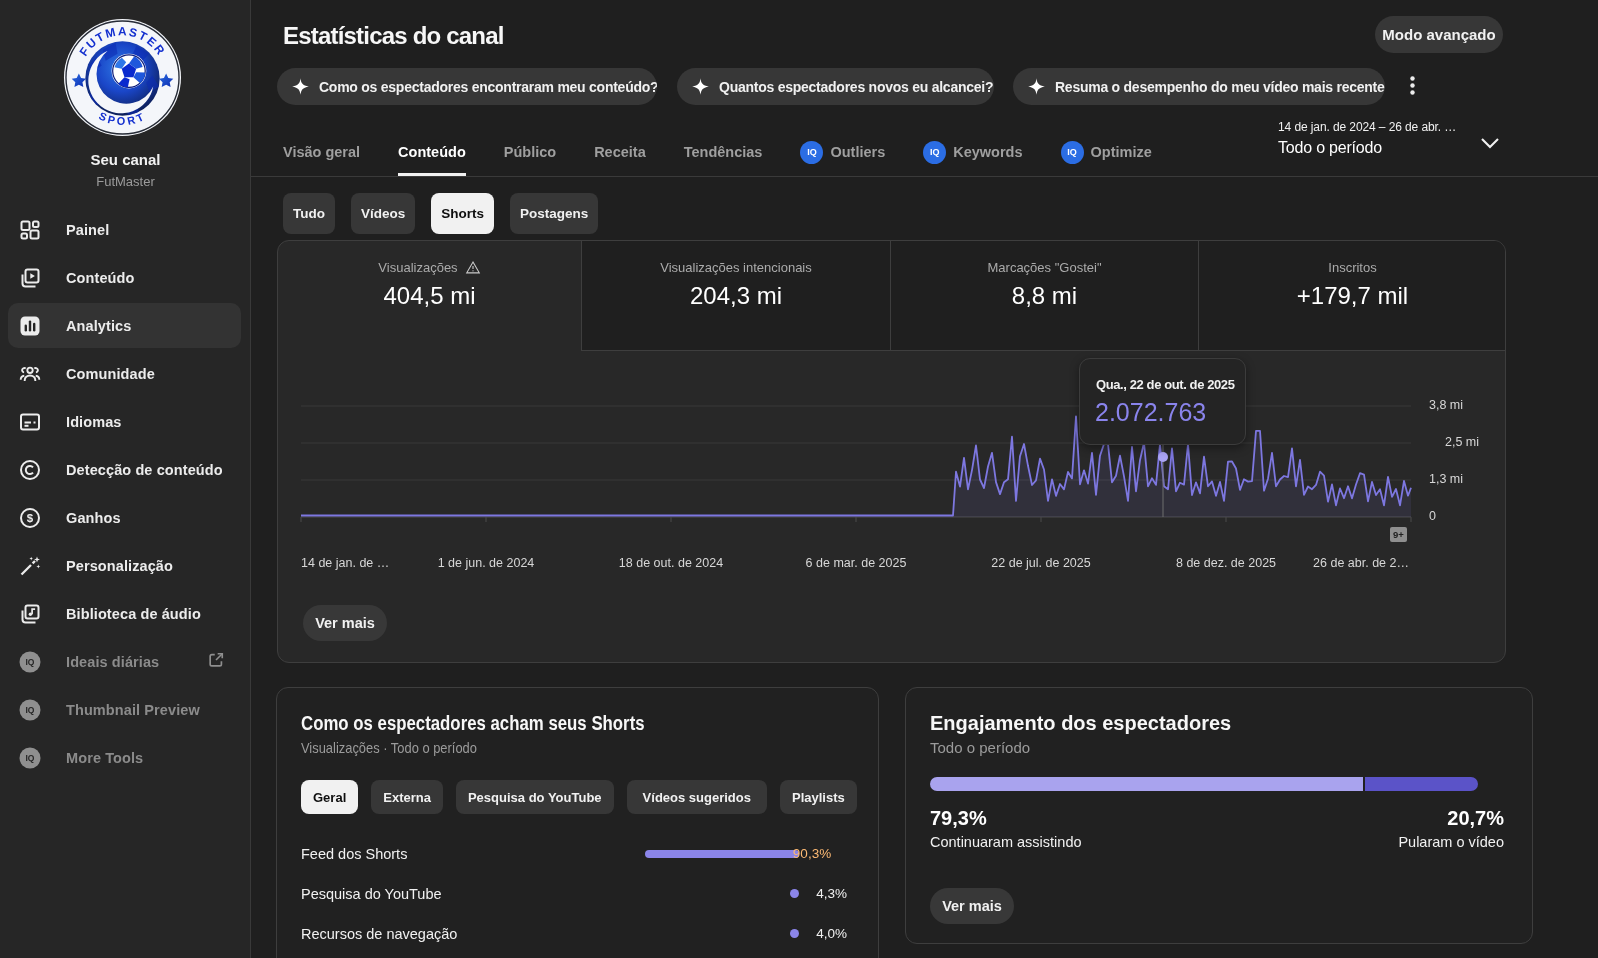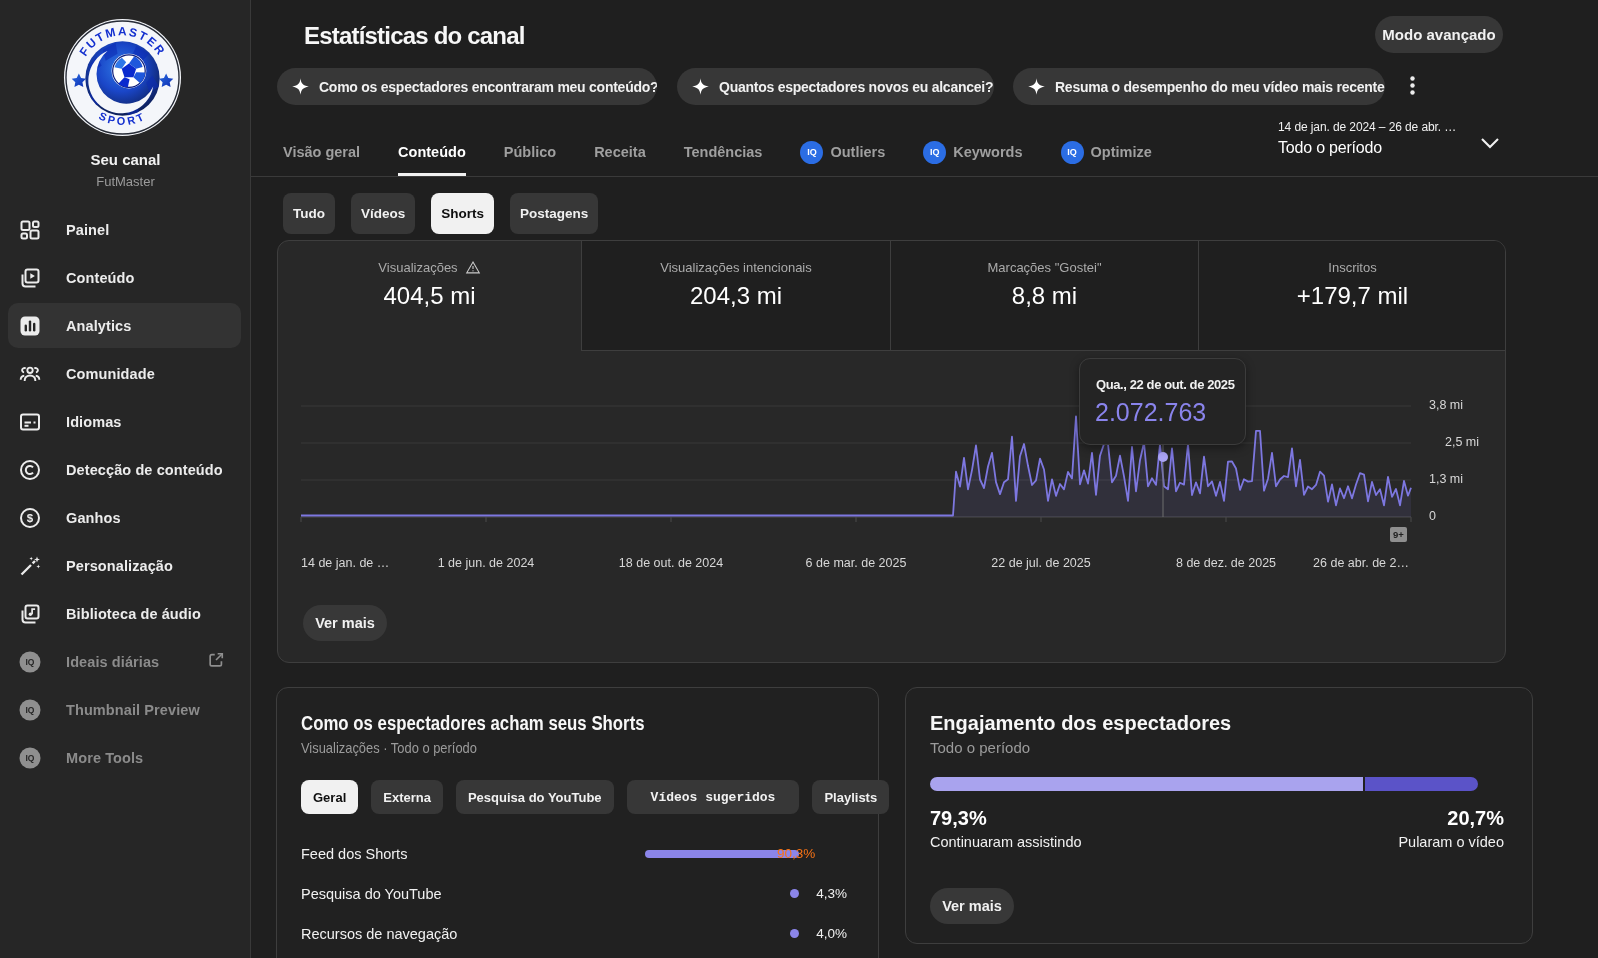--- a/index.html
+++ b/index.html
@@ -13,21 +13,21 @@
   #avatar { position:absolute; left:63px; top:18px; width:119px; height:119px; }
   #chname { position:absolute; left:0; top:151px; width:251px; text-align:center; font-size:15px; font-weight:bold; color:#f1f1f1; }
   #chsub  { position:absolute; left:0; top:174px; width:251px; text-align:center; font-size:13px; color:#9b9b9b; }
   .mrow { position:absolute; left:0; width:268px; height:48px; }
   .mrow .ic { position:absolute; left:18px; top:12px; width:24px; height:24px; }
   .mrow .lbl { position:absolute; left:66px; top:0; line-height:48px; font-size:14.5px; font-weight:bold; color:#ececec; letter-spacing:.1px; }
   .mrow.dim .lbl { color:#8b8b8b; font-weight:bold; }
   #selrow { position:absolute; left:8px; top:303px; width:233px; height:45px; background:#333333; border-radius:10px; }
 
   
-  #title { position:absolute; left:283px; top:22px; font-size:24px; letter-spacing:-0.8px; font-weight:bold; color:#f7f7f7;margin-left:21px; }
+  #title { position:absolute; left:283px; top:22px; font-size:24px; letter-spacing:-0.8px; font-weight:bold; color:#f7f7f7; }
   .pill { position:absolute; height:37px; background:#373737; border-radius:19px; color:#f1f1f1; font-size:14px; letter-spacing:-0.25px; font-weight:bold; display:flex; align-items:center; padding:0 14px; gap:9px; white-space:nowrap; overflow:hidden; }
   #adv { position:absolute; left:1375px; top:16px; width:128px; height:37px; background:#373737; border-radius:19px; font-size:15px; font-weight:bold; display:flex; align-items:center; justify-content:center; }
 
   
   #tabs { position:absolute; left:283px; top:135px; display:flex; gap:38px; align-items:center; height:34px; }
   .tab { font-size:14.5px; font-weight:bold; color:#9f9f9f; white-space:nowrap; display:flex; align-items:center; gap:7px; }
   .tab.sel { color:#fff; position:relative; }
   .tab.sel::after { content:""; position:absolute; left:0; right:0; top:29px; height:3.5px; background:#f1f1f1; }
   .iq { width:23px; height:23px; border-radius:50%; background:#2b6de4; color:#fff; display:flex; align-items:center; justify-content:center; font-size:9px; font-weight:bold; letter-spacing:0; }
   #tabline { position:absolute; left:251px; top:176px; width:1347px; height:1px; background:#3a3a3a; }
@@ -339,26 +339,26 @@
   <div id="verMais1">Ver mais</div>
 </div>
 
 <div class="card" style="left:276px; top:687px; width:603px; height:290px;">
   <div class="ctitle" style="top:24px; transform:scaleX(0.84); transform-origin:left center;">Como os espectadores acham seus Shorts</div>
   <div class="csub" style="top:51px; transform:scaleX(0.86); transform-origin:left center;">Visualizações · Todo o período</div>
   <div class="chiprow" style="left:24px; top:92px; gap:13px; font-size:0;">
     <span class="chip" style="height:34px; background:#f1f1f1; color:#0f0f0f; padding:0 12px; font-size:13px;">Geral</span>
     <span class="chip" style="height:34px; padding:0 12px; font-size:13px;">Externa</span>
     <span class="chip" style="height:34px; padding:0 12px; font-size:13px;">Pesquisa do YouTube</span>
-    <span class="chip" style="height:34px; padding:0 24px; font-size:13px;font-family:Liberation Mono, monospace;">Vídeos sugeridos</span>
+    <span class="chip" style="height:34px; padding:0 16px; font-size:13px;">Vídeos sugeridos</span>
     <span class="chip" style="height:34px; padding:0 12px; font-size:13px;">Playlists</span>
   </div>
   <div class="abs" style="left:24px; top:158px; font-size:14.5px; color:#f1f1f1;">Feed dos Shorts</div>
   <div class="abs" style="left:368px; top:162px; width:154px; height:8px; background:#8b85e9; border-radius:4px;"></div>
-  <div class="abs" style="left:500px; top:158px; width:70px; text-align:left; font-size:13.5px; color:#f97316;">90,3%</div>
+  <div class="abs" style="left:500px; top:158px; width:70px; text-align:center; font-size:13.5px; color:#fdba74;">90,3%</div>
   <div class="abs" style="left:24px; top:198px; font-size:14.5px; color:#f1f1f1;">Pesquisa do YouTube</div>
   <div class="abs" style="left:513px; top:201px; width:9px; height:9px; background:#8b85e9; border-radius:50%;"></div>
   <div class="abs" style="left:500px; top:198px; width:70px; text-align:right; font-size:13.5px; color:#f1f1f1;">4,3%</div>
   <div class="abs" style="left:24px; top:238px; font-size:14.5px; color:#f1f1f1;">Recursos de navegação</div>
   <div class="abs" style="left:513px; top:241px; width:9px; height:9px; background:#8b85e9; border-radius:50%;"></div>
   <div class="abs" style="left:500px; top:238px; width:70px; text-align:right; font-size:13.5px; color:#f1f1f1;">4,0%</div>
 </div>
 
 <div class="card" style="left:905px; top:687px; width:628px; height:257px;">
   <div class="ctitle" style="top:24px;">Engajamento dos espectadores</div>

